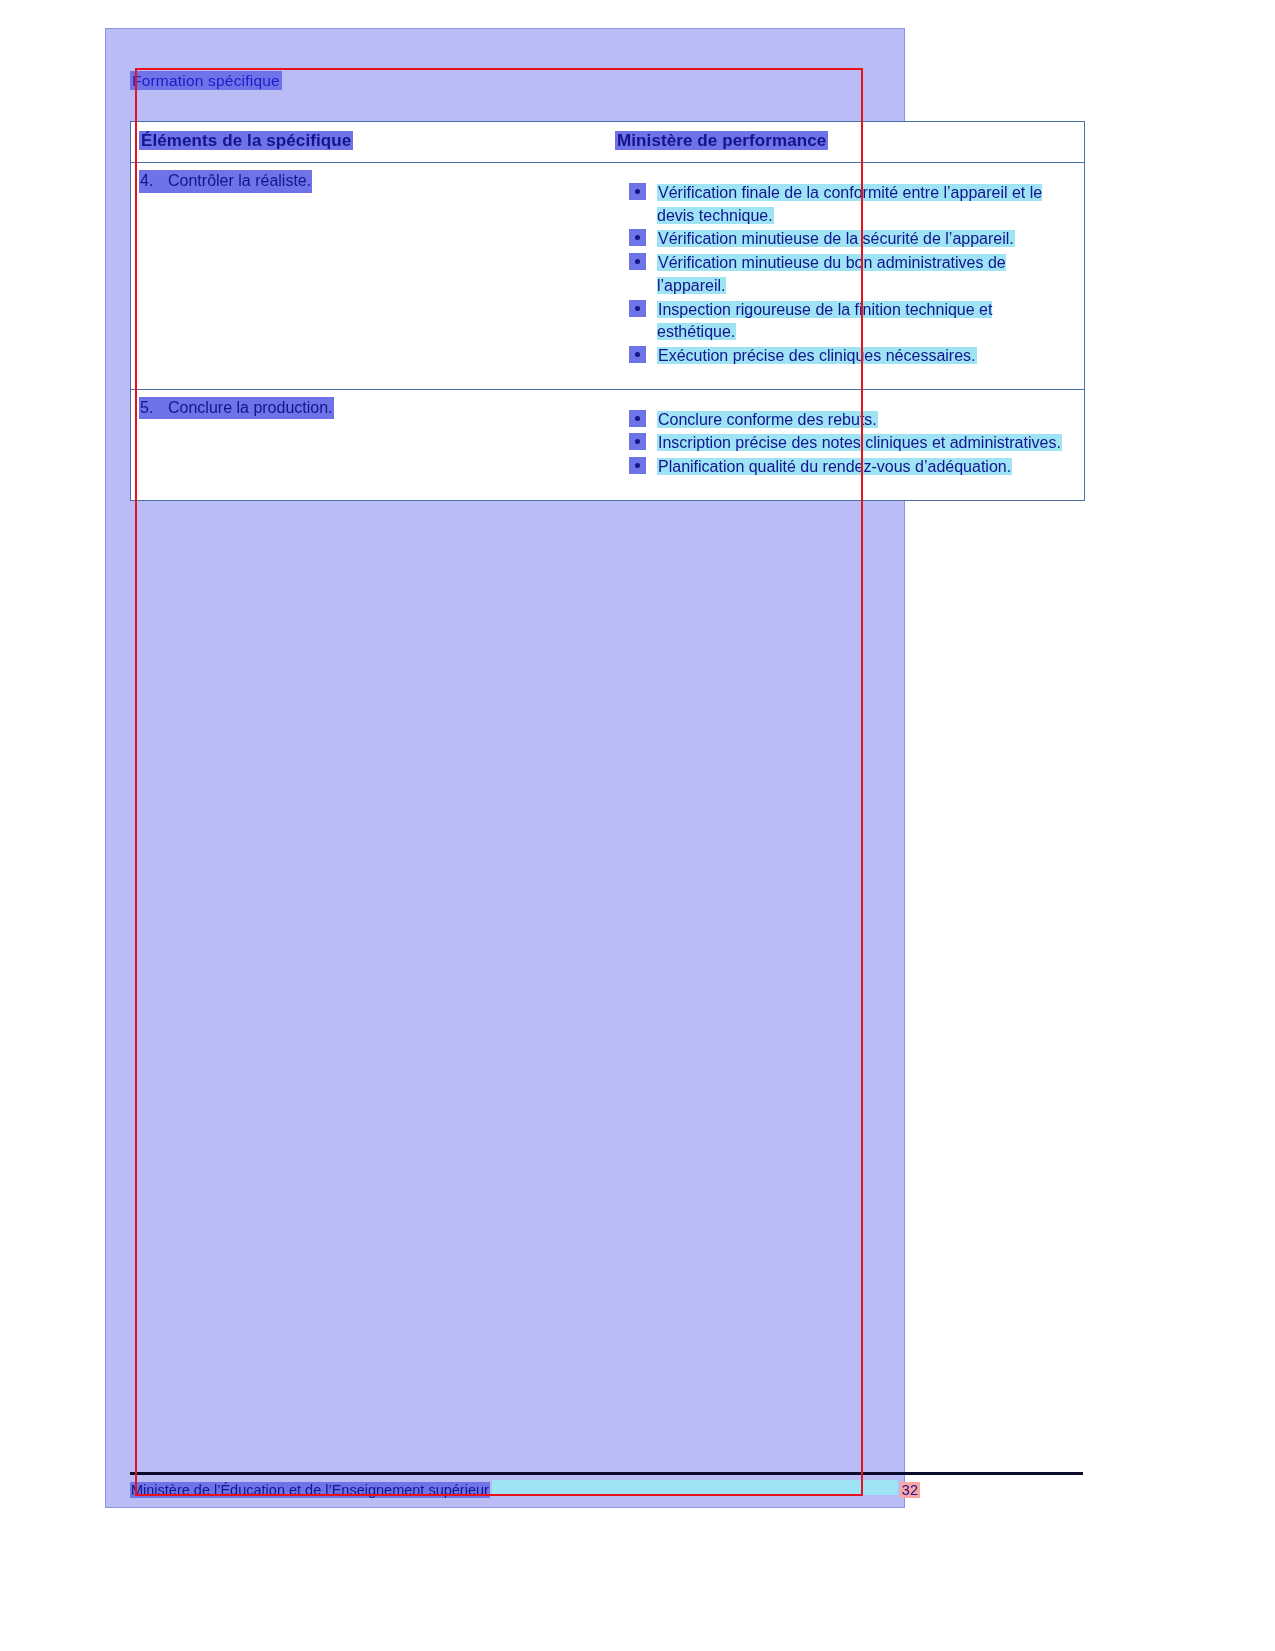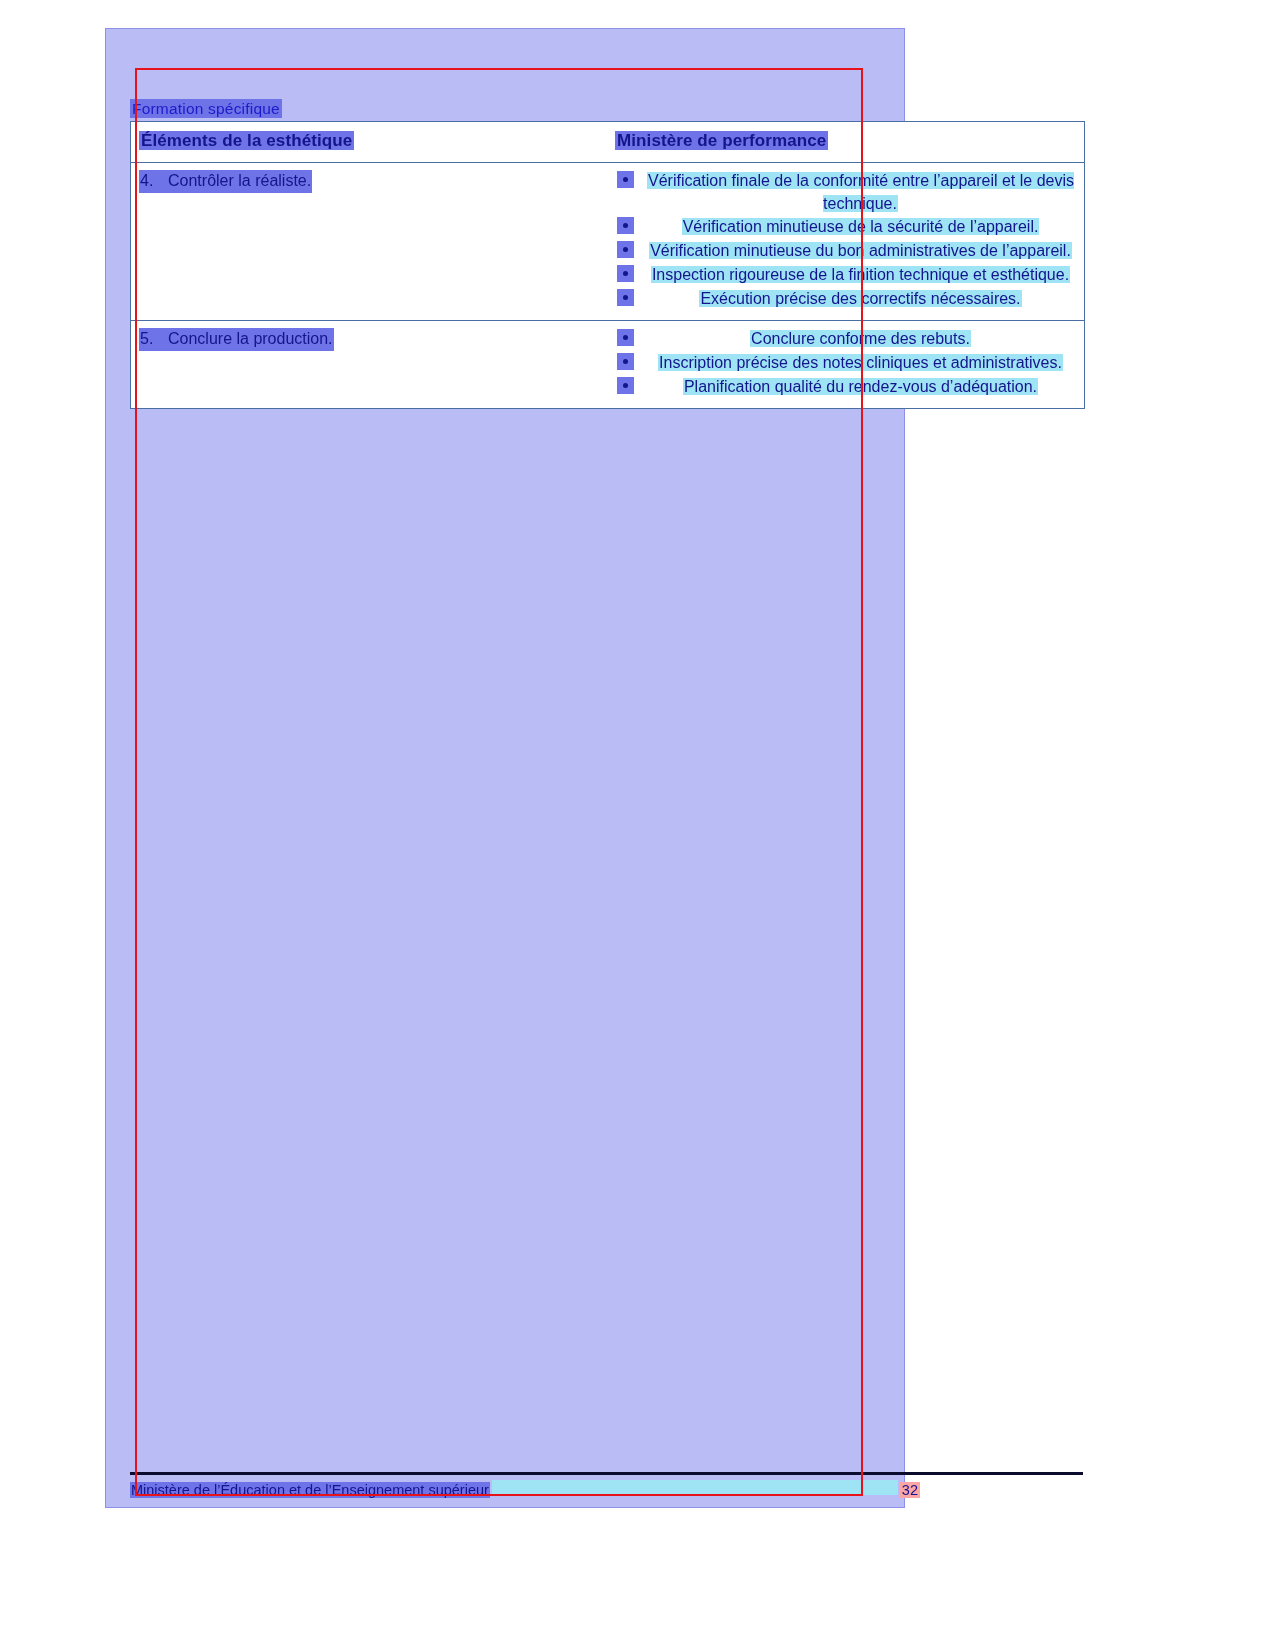--- a/index.html
+++ b/index.html
@@ -38,21 +38,20 @@
     z-index: 40;
     pointer-events: none;
   }
 
   
   .header-line {
     position: absolute;
     left: 130px;
     top: 72px;
     z-index: 20;
-    margin-top: 28px;
   }
   .header-line .txt {
     font-size: 15.5px;
     color: #1c1cc8;
     background: #6f73e8;
     padding: 1px 2px;
     letter-spacing: 0.2px;
   }
 
   
@@ -114,23 +113,22 @@
     align-items: baseline;
     gap: 0;
   }
   .elem-num {
     display: inline-block;
     min-width: 26px;
   }
 
   ul.crit {
     list-style: none;
-    margin: 0;
+    margin: 12px;
     padding: 0;
-    text-align: center;
   }
   ul.crit li {
     position: relative;
     padding-left: 30px;
     margin-bottom: 1px;
   }
   ul.crit li .bullet {
     position: absolute;
     left: 8px;
     top: 7px;
@@ -195,41 +193,41 @@
 <div class="page-selection"></div>
 
 <div class="header-line">
   <span class="txt">Formation spécifique</span>
 </div>
 
 <div class="comp-table">
 
   <div class="row head-row">
     <div class="col-left">
-      <span class="head-txt">Éléments de la esthétique</span>
+      <span class="head-txt">Éléments de la spécifique</span>
     </div>
     <div class="col-right">
       <span class="head-txt">Ministère de performance</span>
     </div>
   </div>
 
   <div class="row">
     <div class="col-left">
       <div class="elem-line">
         <span class="sel elem-num">4.</span>
         <span class="sel">Contrôler la réaliste.</span>
       </div>
     </div>
     <div class="col-right">
       <ul class="crit">
         <li><span class="bullet"></span><span class="sel sel-light">Vérification finale de la conformité entre l’appareil et le devis technique.</span></li>
         <li><span class="bullet"></span><span class="sel sel-light">Vérification minutieuse de la sécurité de l’appareil.</span></li>
         <li><span class="bullet"></span><span class="sel sel-light">Vérification minutieuse du bon administratives de l’appareil.</span></li>
         <li><span class="bullet"></span><span class="sel sel-light">Inspection rigoureuse de la finition technique et esthétique.</span></li>
-        <li><span class="bullet"></span><span class="sel sel-light">Exécution précise des correctifs nécessaires.</span></li>
+        <li><span class="bullet"></span><span class="sel sel-light">Exécution précise des cliniques nécessaires.</span></li>
       </ul>
     </div>
   </div>
 
   <div class="row">
     <div class="col-left">
       <div class="elem-line">
         <span class="sel elem-num">5.</span>
         <span class="sel">Conclure la production.</span>
       </div>

